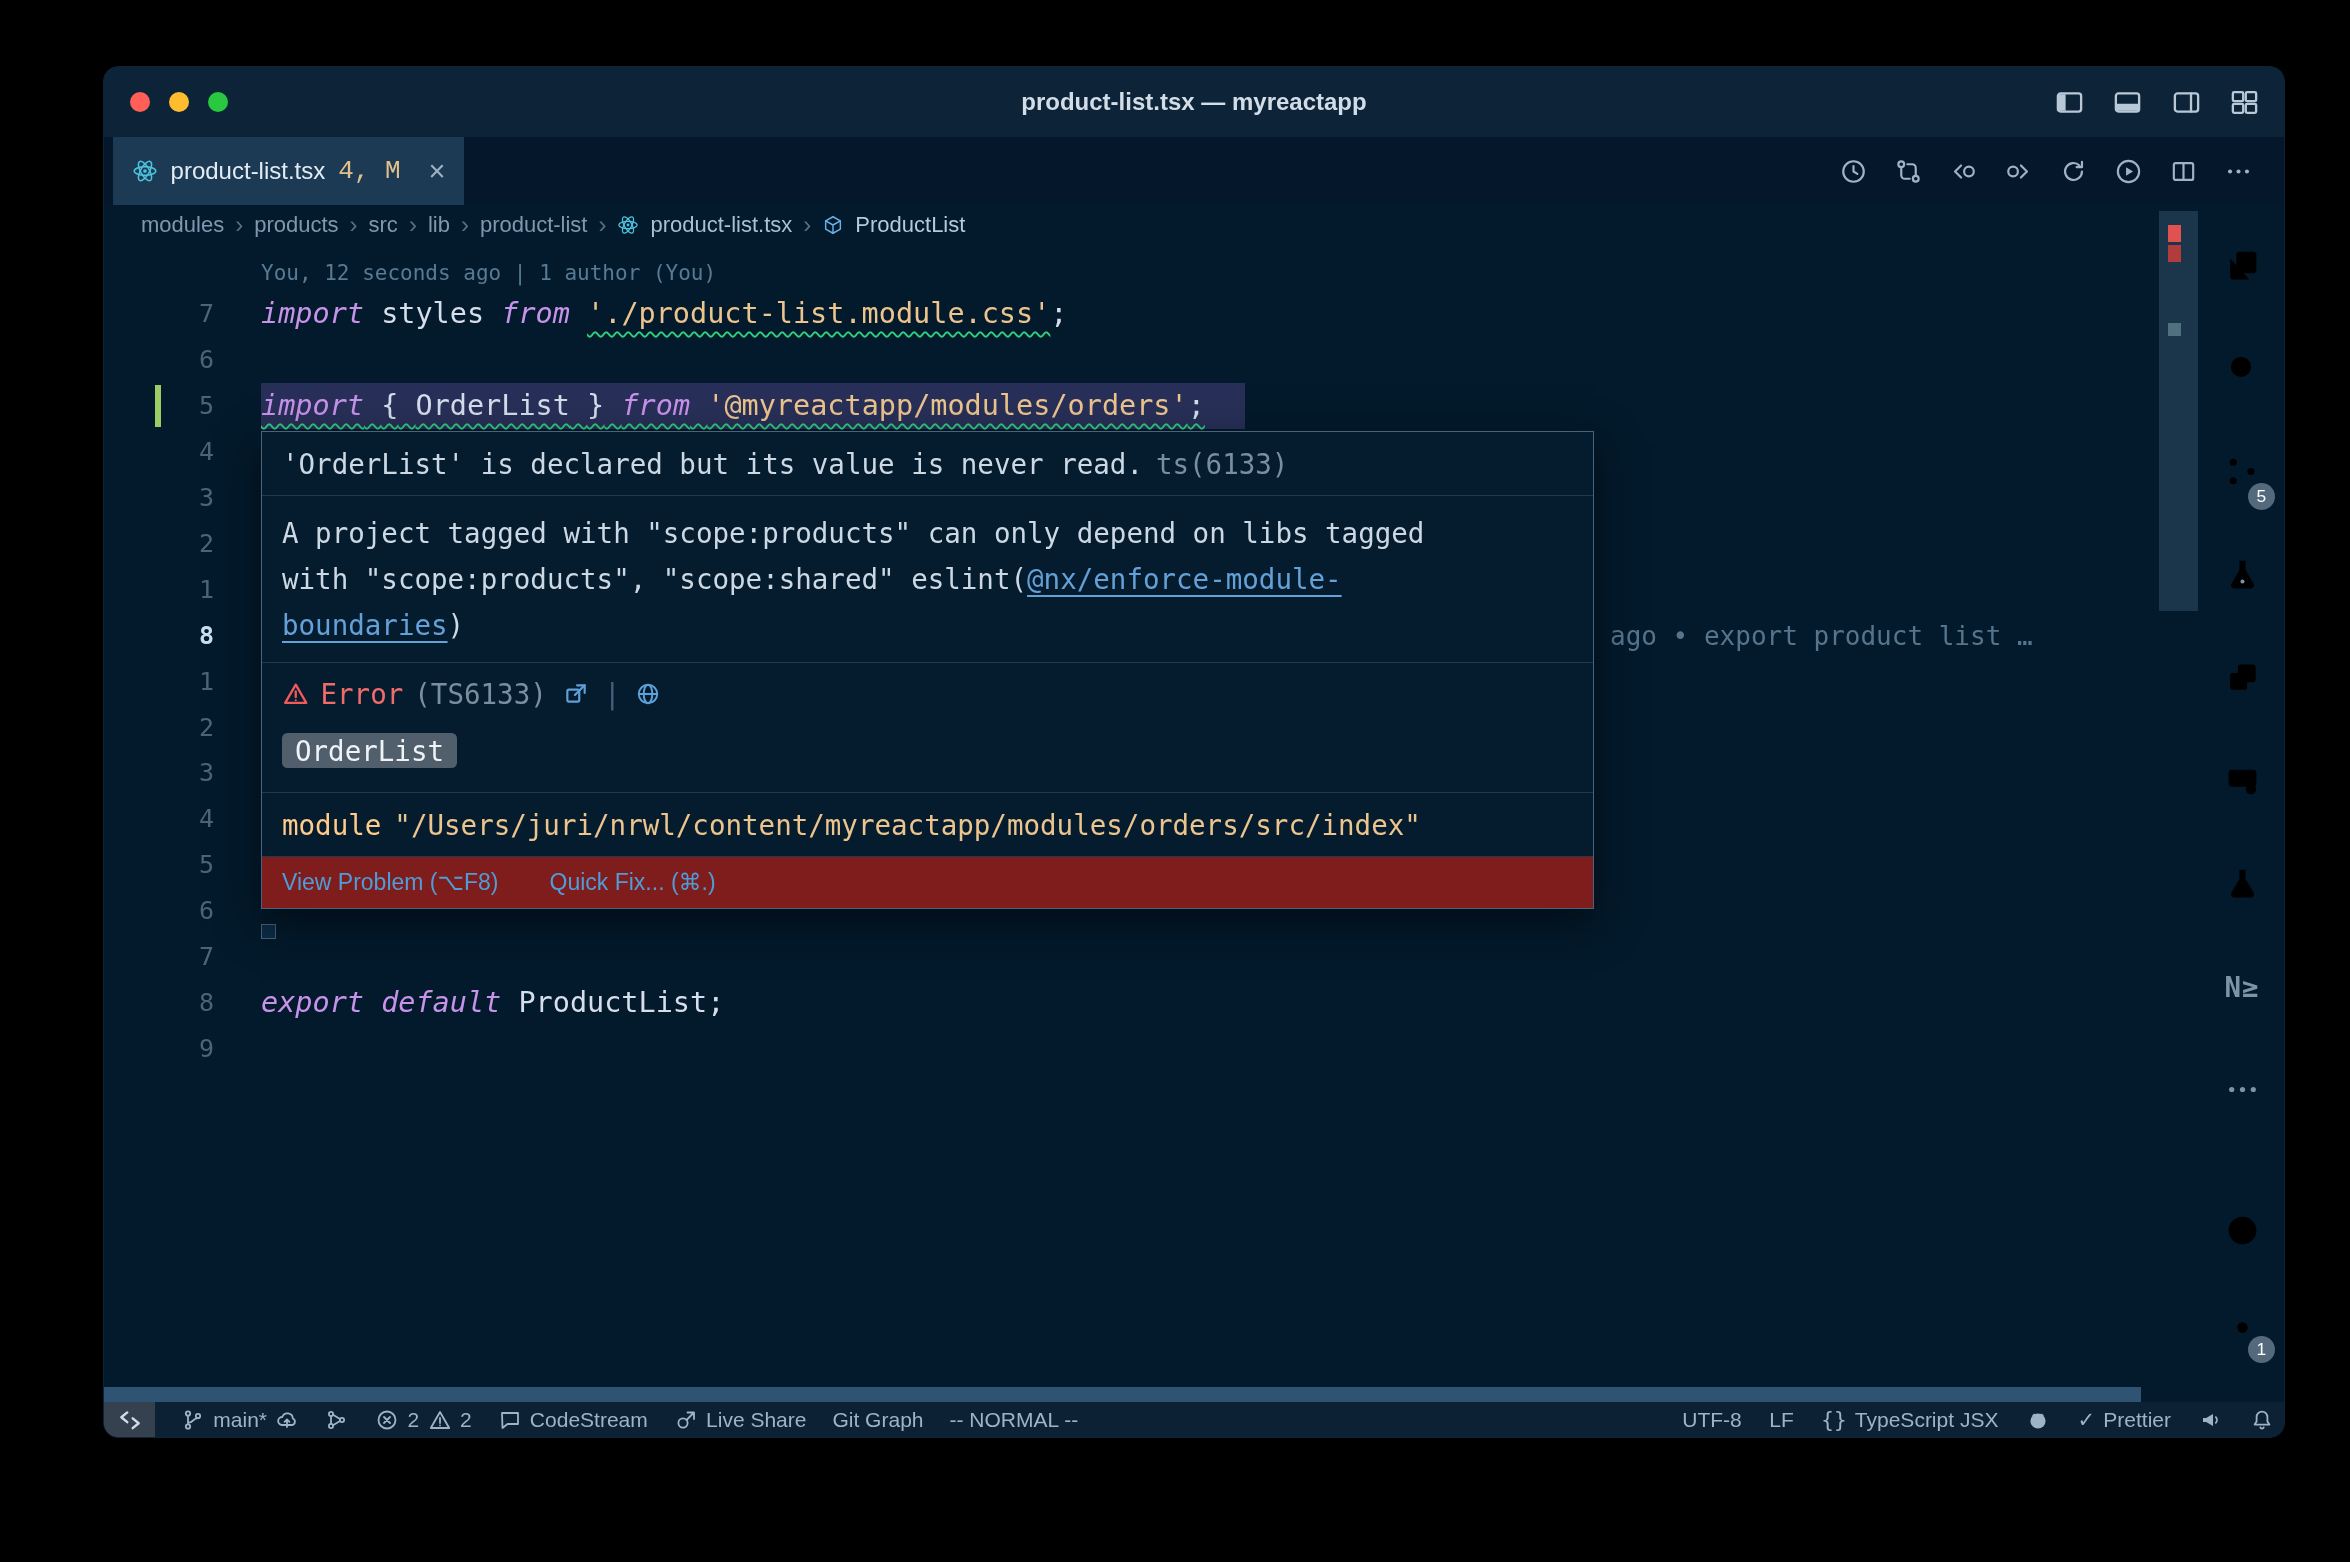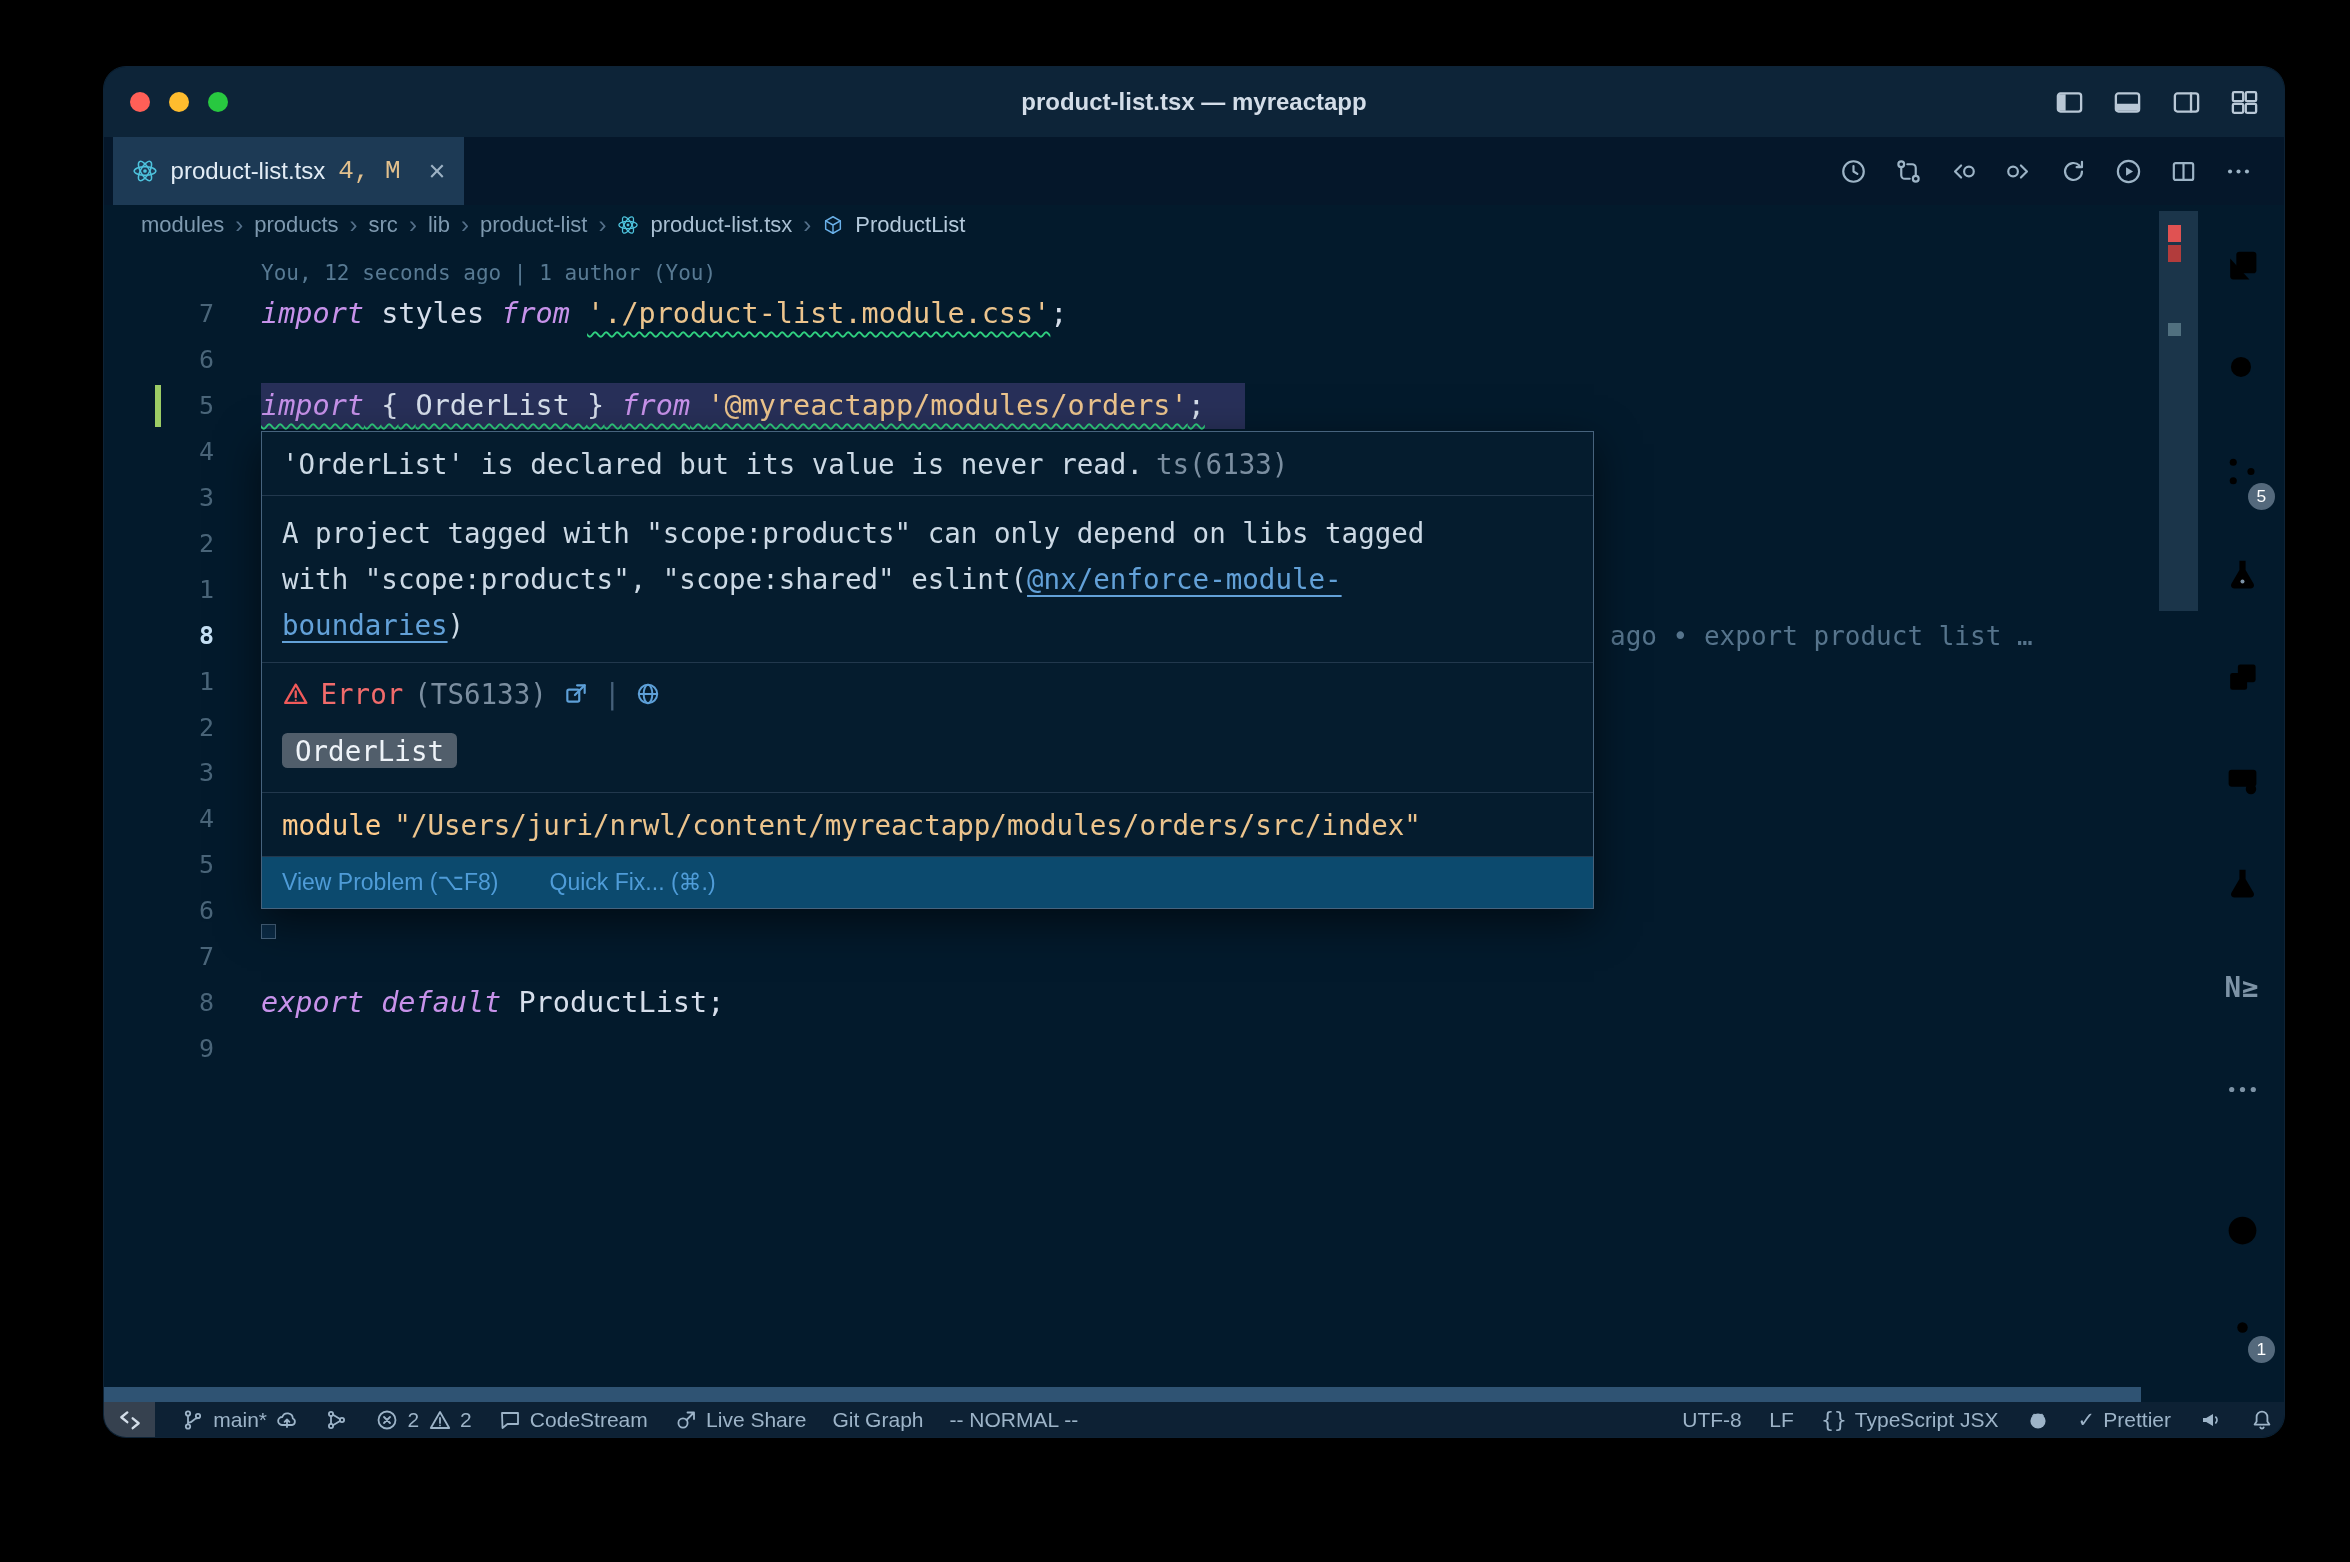--- a/index.html
+++ b/index.html
@@ -1,21 +1,21 @@
 <!DOCTYPE html>
 <html style="font-size:14.7px"><head>
 <meta charset="utf-8">
 <style>
   * { margin:0; padding:0; box-sizing:border-box; }
   html,body { width:2351px; height:1563px; }
   body { background:#000; font-family:"Liberation Sans",sans-serif; position:relative; overflow:hidden; }
   .mono { font-family:"DejaVu Sans Mono",monospace; }
 
   .window { position:absolute; left:103px; top:66px; width:2182px; height:1372px;
-    background:#031a2c; border-radius:23px; overflow:hidden;
+    background:#031a2c; border-radius:15px; overflow:hidden;
     box-shadow:0 27.5px 83px rgba(0,0,0,.75); border:0.9px solid #0e2336;
     display:flex; flex-direction:column; }
 
   
   .titlebar { height:70px; background:#0d2438; position:relative; display:flex; align-items:center; flex:none; }
   .lights { display:flex; gap:19px; margin-left:26px; z-index:2; }
   .tl { width:20px; height:20px; border-radius:50%; }
   .tl.red{background:#ff5f57;} .tl.yellow{background:#febc2e;} .tl.green{background:#28c840;}
   .wtitle { position:absolute; left:0; right:0; text-align:center; color:#d3dde8; font-size:24px; font-weight:700; }
   .winicons { position:absolute; right:24px; top:0; height:70px; display:flex; align-items:center; gap:27.5px; color:#b9c8d6; }
@@ -64,21 +64,21 @@
   .h-code { color:#7b8ea0; }
   .h-rule { padding:13.8px 20px; line-height:46px; }
   .h-link { color:#63a1d8; text-decoration:underline; text-underline-offset:5.5px; }
   .h-row3 { height:64px; display:flex; align-items:center; gap:11px; padding:0 20px; border-top:0.9px solid #22384d; }
   .h-err { color:#f16b6b; } .h-pipe { color:#46607a; padding:0 3.7px; }
   .h-row4 { padding:7.3px 20px 24px; display:flex; align-items:center; gap:16.5px; }
   .h-chip { background:#515e6b; color:#eef3f8; border-radius:5.5px; padding:1.8px 13px; }
   .h-row5 { height:64px; display:flex; align-items:center; gap:13px; padding:11px 20px;
     border-top:0.9px solid #22384d; white-space:pre; }
   .h-mod { color:#ffcb8b; } .h-path { color:#ecc48d; }
-  .h-actions { height:52px; background:#0c4a6e; border-top:0.9px solid #22384d;
+  .h-actions { height:52px; background:#7f1d1d; border-top:0.9px solid #22384d;
     display:flex; align-items:center; gap:51px; padding:0 20px;
     font-family:"Liberation Sans",sans-serif; font-size:23px; color:#4f9cd8; }
   .grip { position:absolute; left:157px; top:719px; width:14.7px; height:14.7px; background:#0c2c47; border:0.9px solid #47637d; z-index:9; }
 
   
   .vthumb { position:absolute; left:2055px; top:5.5px; width:39px; height:400px; background:rgba(90,125,155,.28); }
   .omark { position:absolute; left:2064px; width:13px; }
   .omark.r1 { top:20px; height:16.5px; background:#e05252; }
   .omark.r2 { top:40px; height:16.5px; background:#b23c3c; }
   .omark.g1 { top:118px; height:13px; background:#51707f; }

